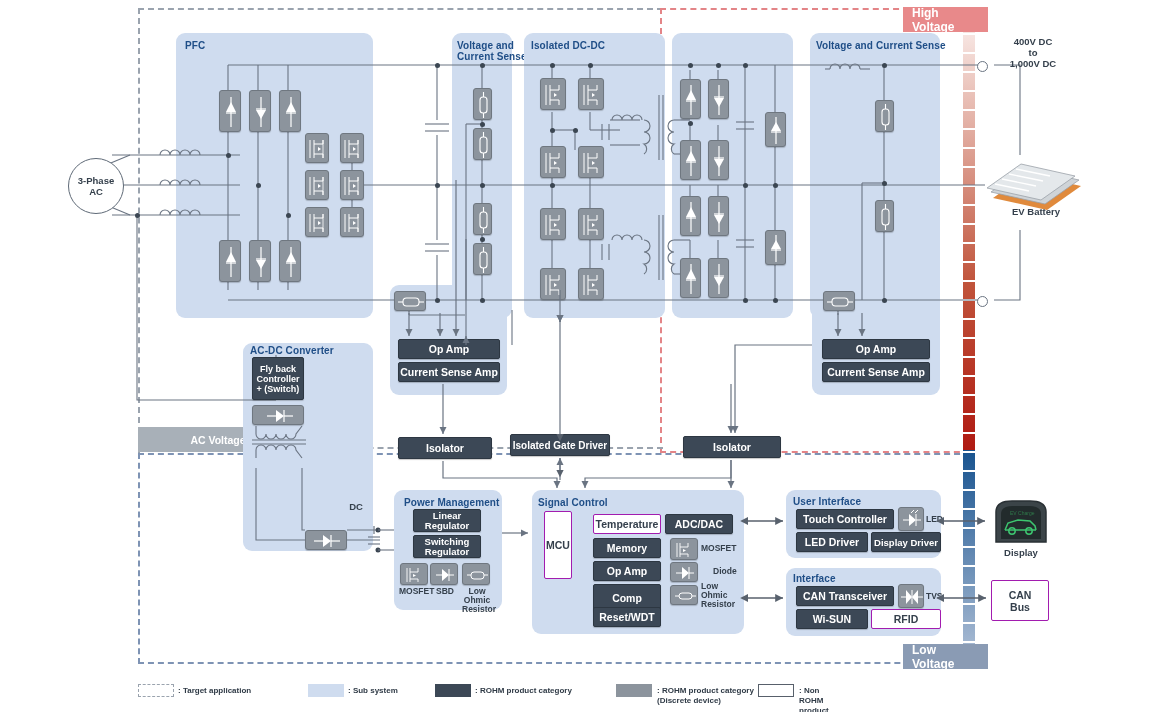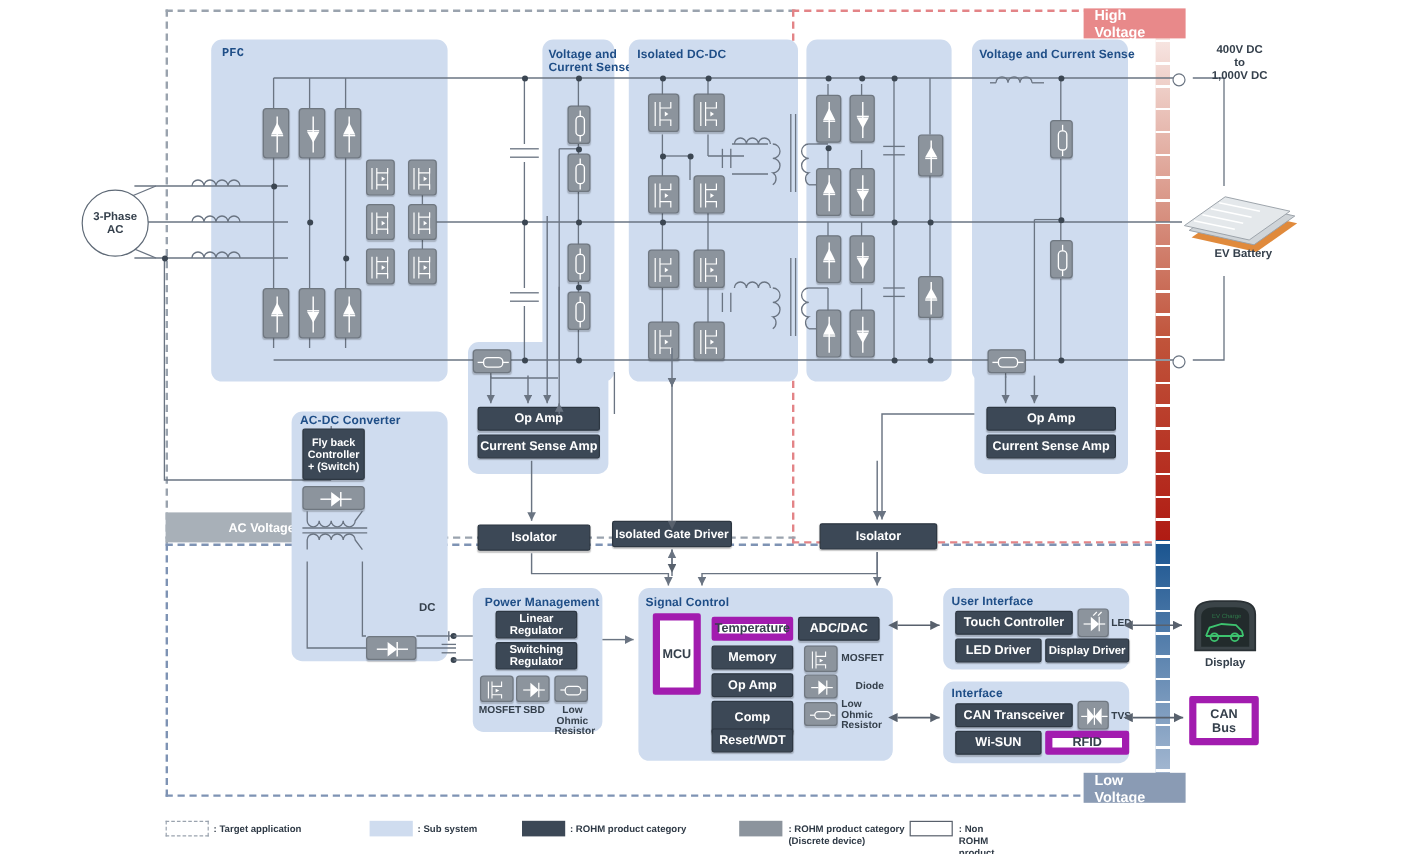--- a/index.html
+++ b/index.html
@@ -15,21 +15,21 @@
 
   
   .rohm{position:absolute;background:#3c4856;border:1px solid #2d3742;border-radius:2px;
         color:#fff;font-weight:bold;font-size:10.5px;display:flex;align-items:center;
         justify-content:center;text-align:center;line-height:11px;box-sizing:border-box;
         box-shadow:0 1px 1px rgba(0,0,0,.22);}
   
   .disc{position:absolute;background:#8c949d;border:1px solid #6f7780;border-radius:3px;
         box-sizing:border-box;box-shadow:0 1px 1px rgba(0,0,0,.2);}
   
-  .nonrohm{position:absolute;background:#fff;border:6px solid #a21caf;border-radius:2px;
+  .nonrohm{position:absolute;background:#fff;border:1px solid #a21caf;border-radius:2px;
         color:#2a3views;font-weight:bold;font-size:10.5px;display:flex;align-items:center;
         justify-content:center;text-align:center;color:#35404c;box-sizing:border-box;}
 
   .lbl{position:absolute;font-size:8.5px;font-weight:bold;color:#35404c;line-height:9.5px;}
   .lbl-b{position:absolute;font-size:9.5px;font-weight:bold;color:#35404c;line-height:11px;text-align:center;}
   .dot{position:absolute;width:5px;height:5px;border-radius:50%;background:#3b4652;}
 
   
   .dashbox{position:absolute;box-sizing:border-box;}
 
@@ -70,21 +70,21 @@
       <span>High Voltage</span>
     </div>
   <div class="vtag" style="left:138px;top:427px;width:72px;height:19px;background:#a8b0b8;font-size:10.5px;padding-left:44px;">
       <span>AC Voltage</span>
     </div>
   <div class="vtag" style="left:903px;top:644px;width:67px;height:19px;background:#8a9bb4;">
       <span>Low Voltage</span>
     </div>
 
   <div class="sub" style="left:176px;top:33px;width:197px;height:285px;"></div>
-  <div class="sub-title" style="left:185px;top:40px;font-family:Liberation Mono, monospace;">PFC</div>
+  <div class="sub-title" style="left:185px;top:40px;">PFC</div>
 
   <div class="sub" style="left:452px;top:33px;width:60px;height:285px;"></div>
   <div class="sub-title" style="left:457px;top:40px;">Voltage and</div>
   <div class="sub-title" style="left:457px;top:51px;">Current Sense</div>
 
   <div class="sub" style="left:524px;top:33px;width:141px;height:285px;"></div>
   <div class="sub" style="left:672px;top:33px;width:121px;height:285px;"></div>
   <div class="sub-title" style="left:531px;top:40px;">Isolated DC-DC</div>
 
   <div class="sub" style="left:810px;top:33px;width:130px;height:285px;"></div>
@@ -808,21 +808,21 @@
           <path d="M21,11 L25,11"></path>
         </g>
       </svg>
     </div>
   <div class="lbl" style="left:399px;top:587px;width:32px;text-align:center;">MOSFET</div>
   <div class="lbl" style="left:432px;top:587px;width:26px;text-align:center;">SBD</div>
   <div class="lbl" style="left:462px;top:587px;width:30px;text-align:center;">Low</div>
   <div class="lbl" style="left:462px;top:596px;width:30px;text-align:center;">Ohmic</div>
   <div class="lbl" style="left:462px;top:605px;width:30px;text-align:center;">Resistor</div>
 
-  <div class="nonrohm" style="left:544px;top:511px;width:40px;height:68px;">MCU</div>
+  <div class="nonrohm" style="left:544px;top:511px;width:28px;height:68px;">MCU</div>
   <div class="nonrohm" style="left:593px;top:514px;width:68px;height:20px;">Temperature</div>
   <div class="rohm" style="left:593px;top:538px;width:68px;height:20px;">Memory</div>
   <div class="rohm" style="left:593px;top:561px;width:68px;height:20px;">Op Amp</div>
   <div class="rohm" style="left:593px;top:584px;width:68px;height:28px;">Comp</div>
   <div class="rohm" style="left:593px;top:607px;width:68px;height:20px;">Reset/WDT</div>
   <div class="rohm" style="left:665px;top:514px;width:68px;height:20px;">ADC/DAC</div>
   <div class="disc" style="left:670px;top:538px;width:28px;height:22px;">
     <svg width="28" height="22">
         <g stroke="#fff" stroke-width=".9" fill="none">
       <path d="M6,4 L6,18"></path>

